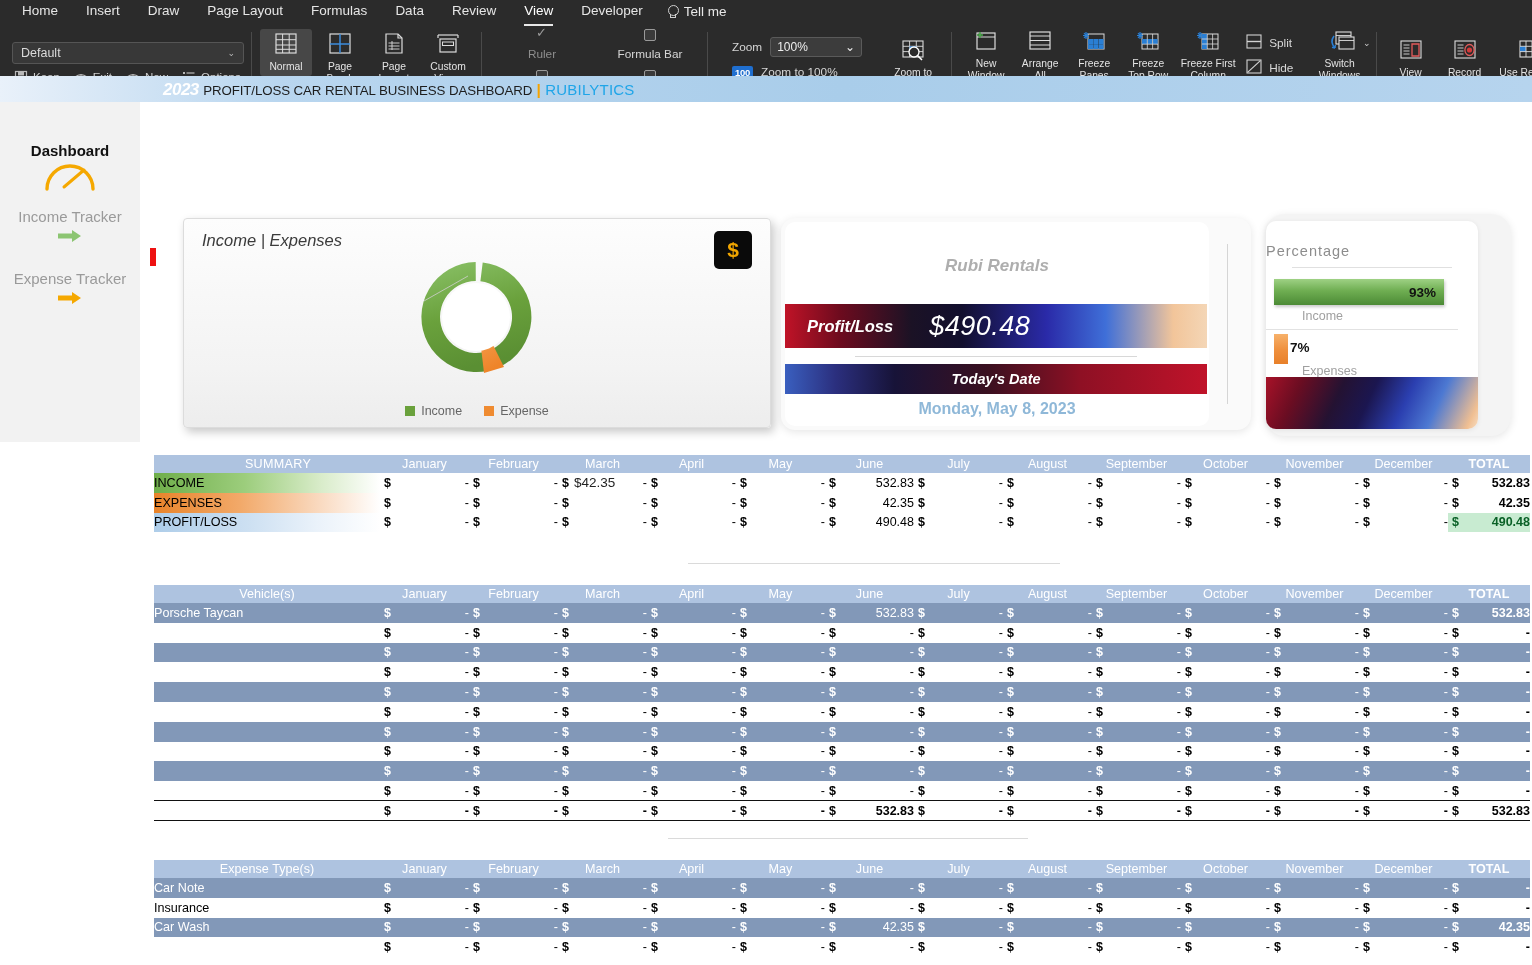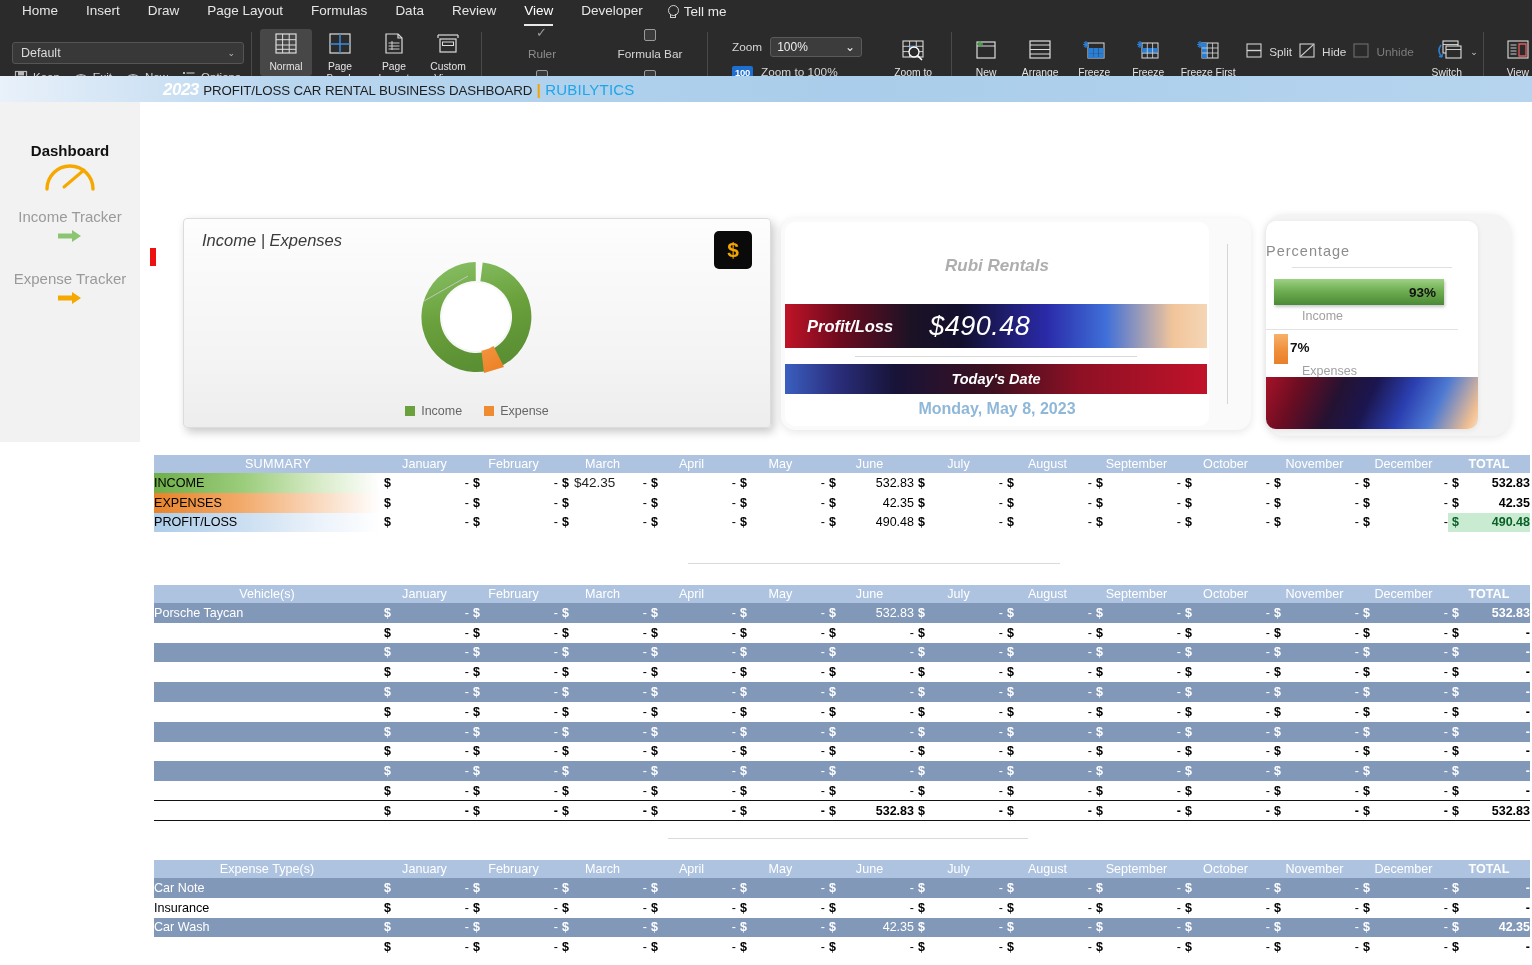--- a/index.html
+++ b/index.html
@@ -46,21 +46,21 @@
   .ctick { width:12px; height:12px; display:inline-block; position:relative; }
   .ctick:after{ content:"✓"; position:absolute; left:0; top:-4px; font-size:13px; color:#9a9a9a; }
 
   .zoomwrap { display:flex; flex-direction:column; gap:8px; padding:6px 6px 0 8px;margin-left:8px;}
   .zoomrow { display:flex; align-items:center; gap:8px; }
   .zoomlbl { font-size:11.8px; color:#d6d6d6; }
   .zoombox { width:92px; height:20px; background:#3c3c3c; border:1px solid #5a5a5a; border-radius:3px;
              display:flex; align-items:center; justify-content:space-between; padding:0 6px; font-size:12px; color:#eee;}
   .z100 { background:#1f6fd0; color:#fff; font-size:9.5px; font-weight:bold; padding:1px 3px; border-radius:2px; letter-spacing:-0.3px;}
 
-  .splitcol { display:flex; flex-direction:row; gap:7px; padding:8px 2px 0 4px; }
+  .splitcol { display:flex; flex-direction:column; gap:7px; padding:8px 2px 0 4px; }
   .srow { display:flex; align-items:center; gap:7px; font-size:11.8px; color:#d8d8d8; }
   .srow.dim { color:#7d7d7d; }
 
   
   #sheet { position:relative; width:100%; height:893px; background:#fff; }
 
   #titlebar { position:absolute; left:0; top:0; width:100%; height:26px;
               background:linear-gradient(90deg,#e9f1fa 0%, #b9d6ef 18%, #a9cdea 55%, #b6d4ee 100%); }
   #titletext { position:absolute; left:163px; top:4px; font-size:15.5px; white-space:nowrap; }
   #titletext .yr { color:#ffffff; font-weight:bold; font-style:italic; font-size:17px; letter-spacing:-0.5px; }

